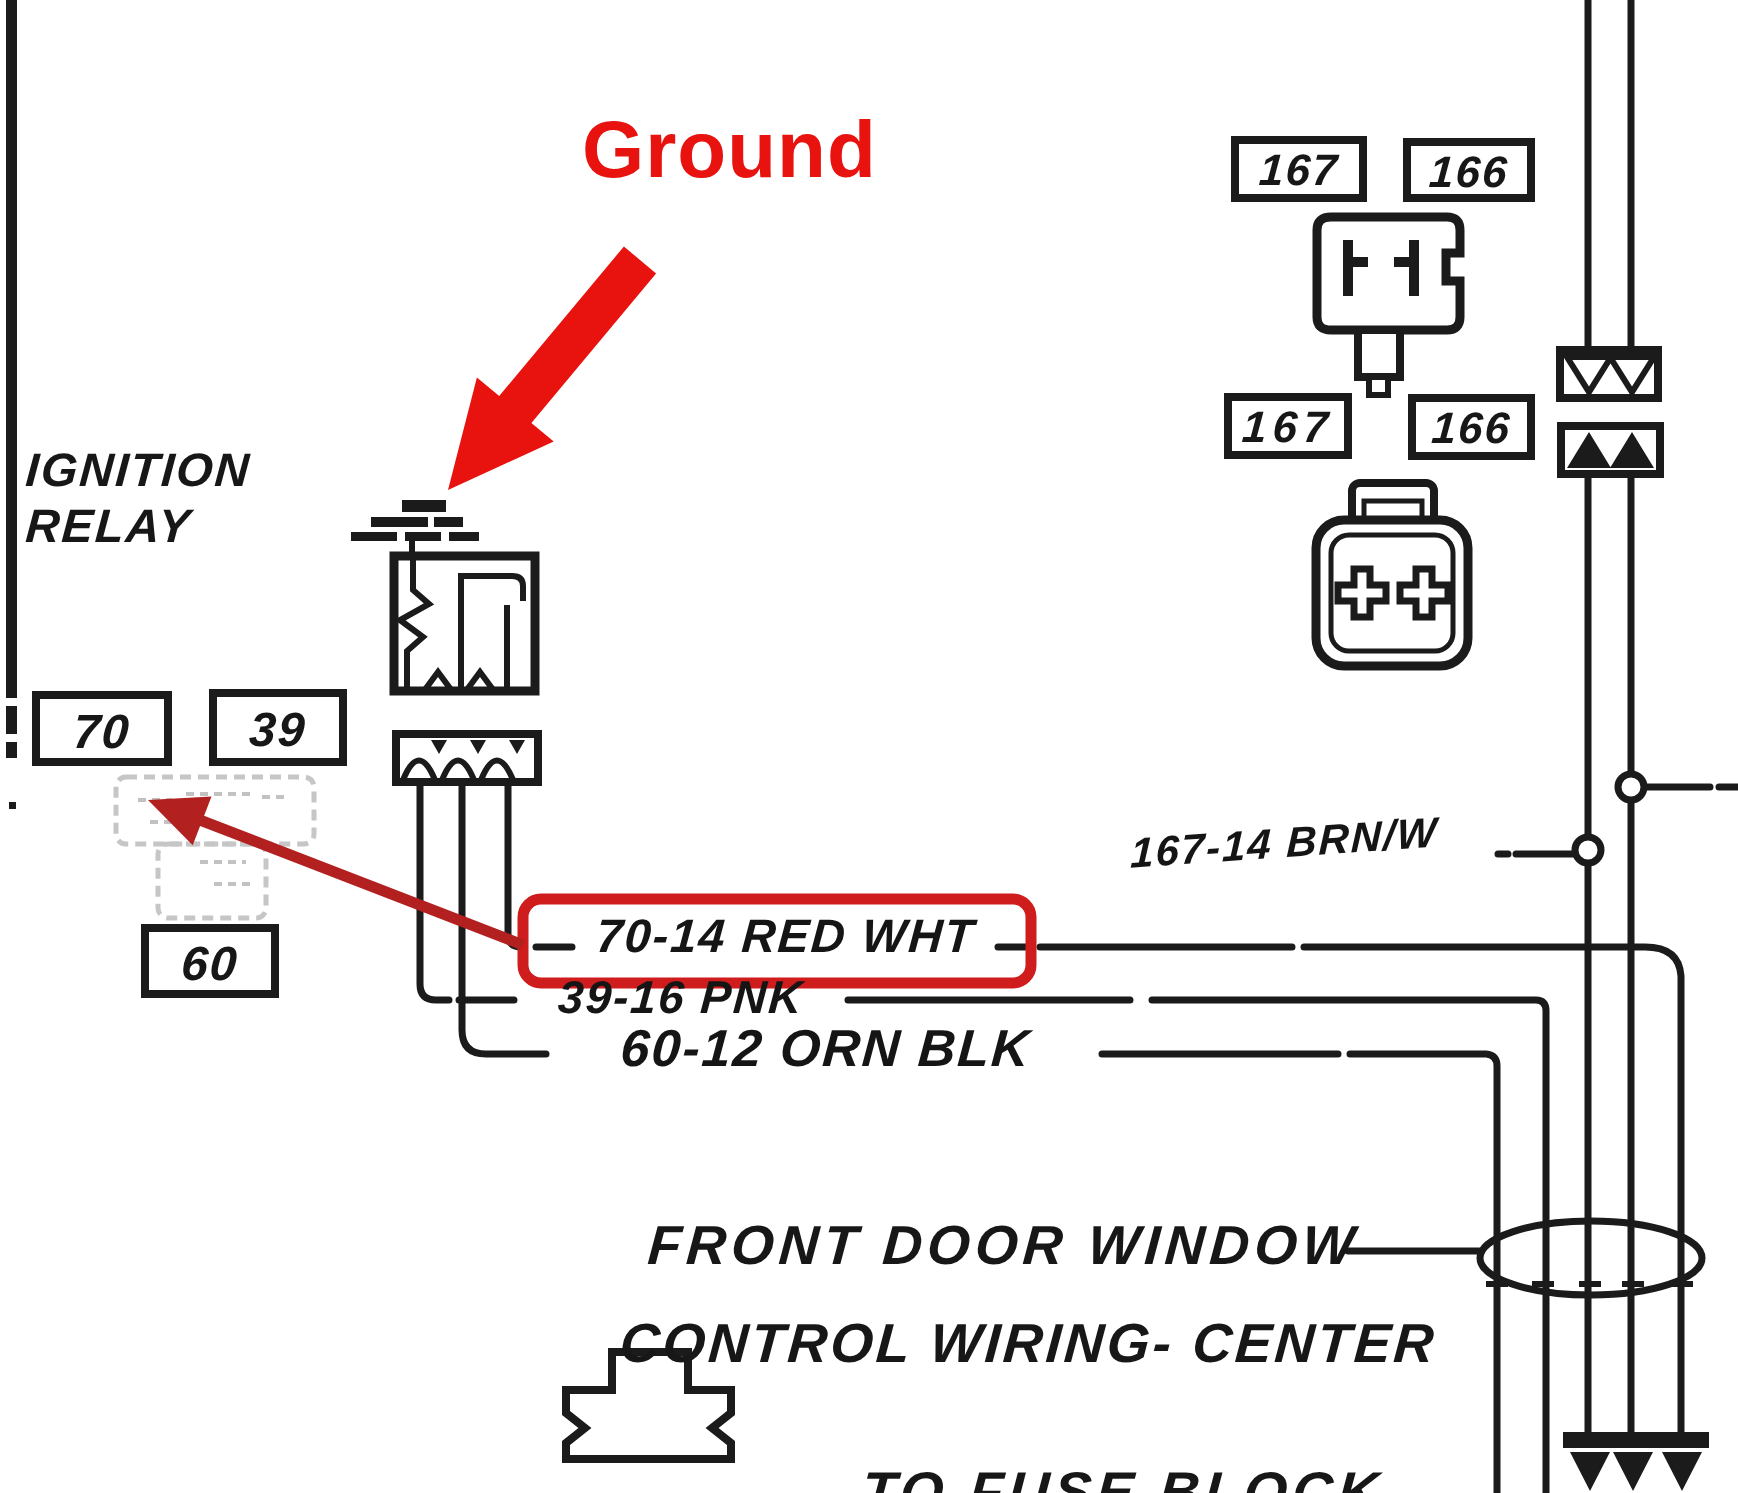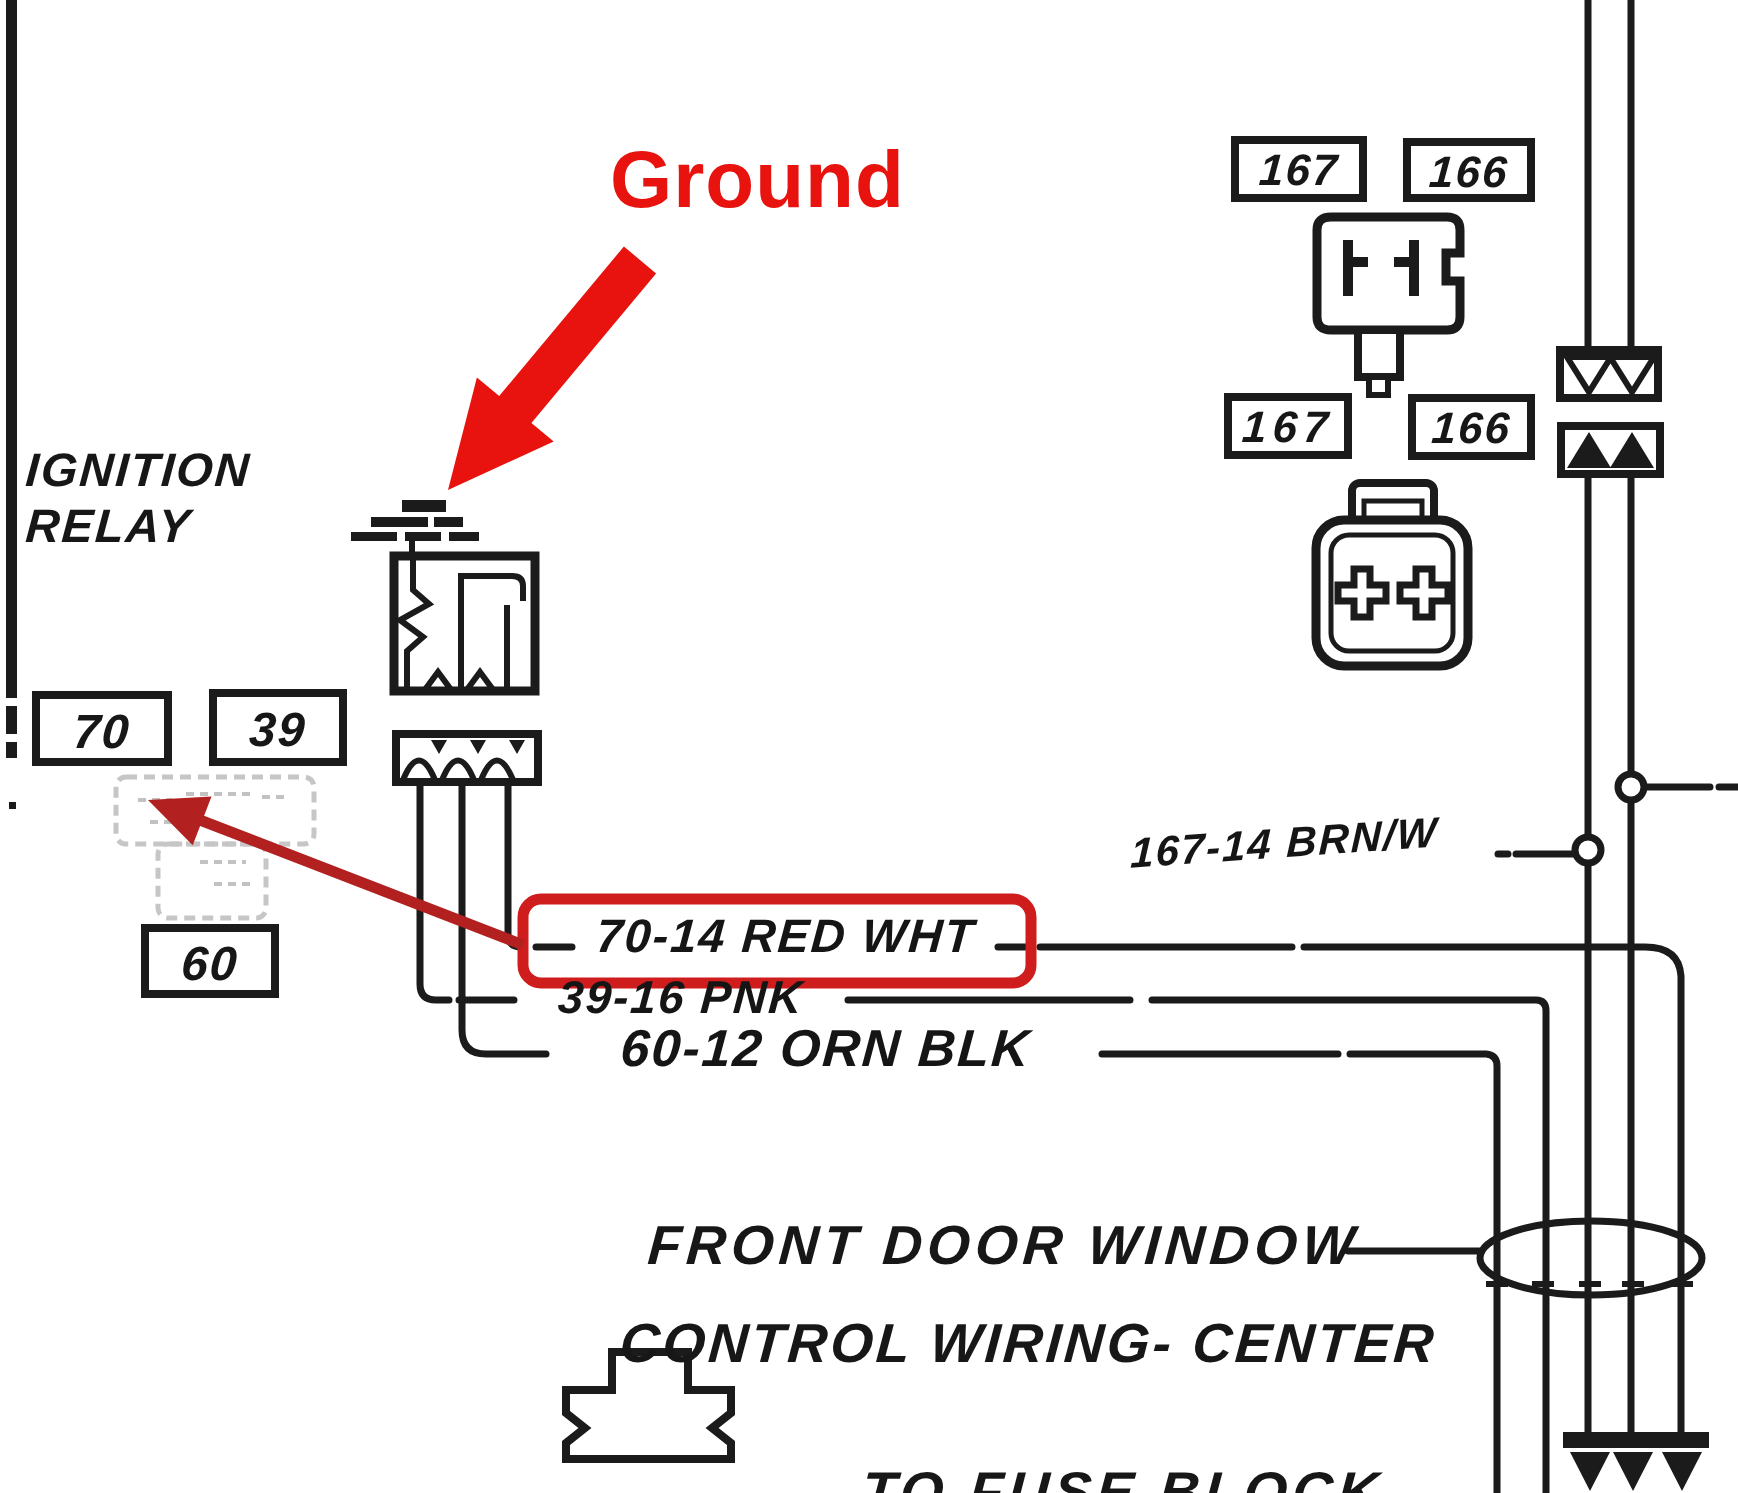--- a/index.html
+++ b/index.html
@@ -142,21 +142,21 @@
       <path d="M1570,1452 H1610 L1590,1491 Z M1613,1452 H1653 L1633,1491 Z M1662,1452 H1702 L1682,1491 Z"></path>
     </g>
 
     <g>
       <polygon fill="#e8120e" points="623.9,246.5 656.1,273.5 531.4,423.0 553.7,441.6 448,490 476.9,377.4 499.2,396.0"></polygon>
       <rect x="523" y="899" width="508" height="84" rx="18" fill="none" stroke="#cf1d1d" stroke-width="11"></rect>
       <polygon fill="#b22020" points="525.0,939.9 204.1,815.8 211.5,796.6 148,800 192.7,845.2 200.1,826.0 521.0,950.1"></polygon>
     </g>
   </svg>
 
-  <div class="txt annotation" style="left:582px; top:140px;margin-left:28px;">Ground</div>
+  <div class="txt annotation" style="left:582px; top:110px;">Ground</div>
 
   <div class="txt hand" style="left:26px; top:446px; font-size:47px;">IGNITION</div>
   <div class="txt hand" style="left:26px; top:502px; font-size:47px;">RELAY</div>
 
   <div class="txt hand idnum ctr" style="left:36px;  top:708px; width:132px; font-size:48px;">70</div>
   <div class="txt hand idnum ctr" style="left:213px; top:706px; width:130px; font-size:48px;">39</div>
   <div class="txt hand idnum ctr" style="left:145px; top:940px; width:130px; font-size:48px;">60</div>
   <div class="txt hand idnum ctr" style="left:1235px; top:148px; width:128px;">167</div>
   <div class="txt hand idnum ctr" style="left:1407px; top:150px; width:124px;">166</div>
   <div class="txt hand idnum ctr" style="left:1228px; top:405px; width:120px; letter-spacing:6px;">167</div>

